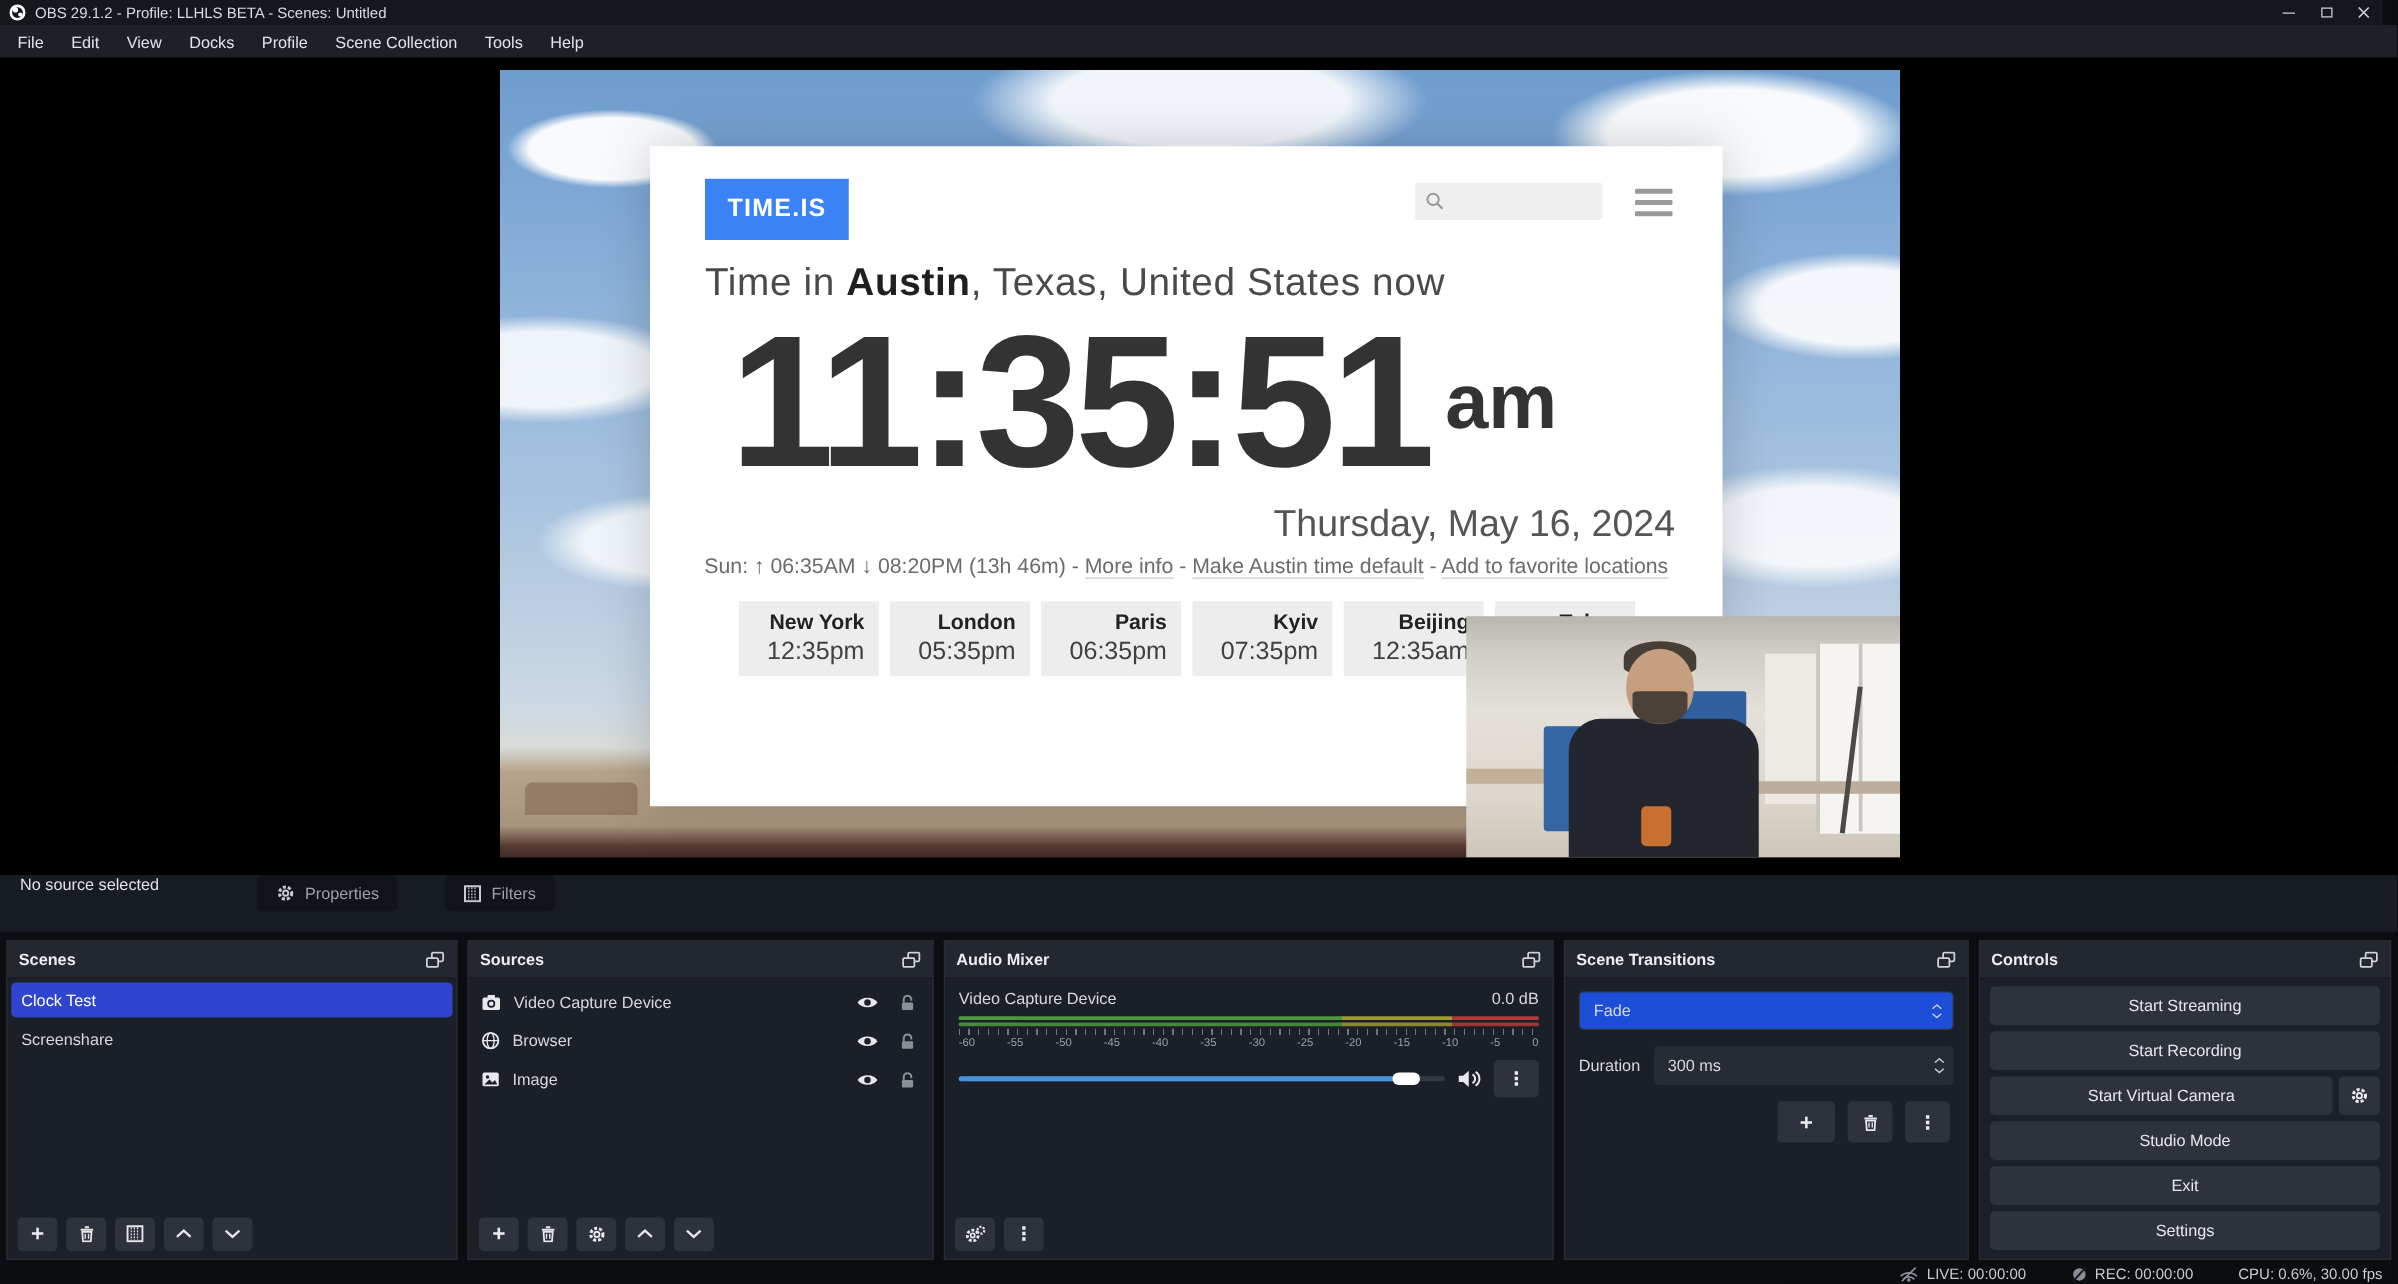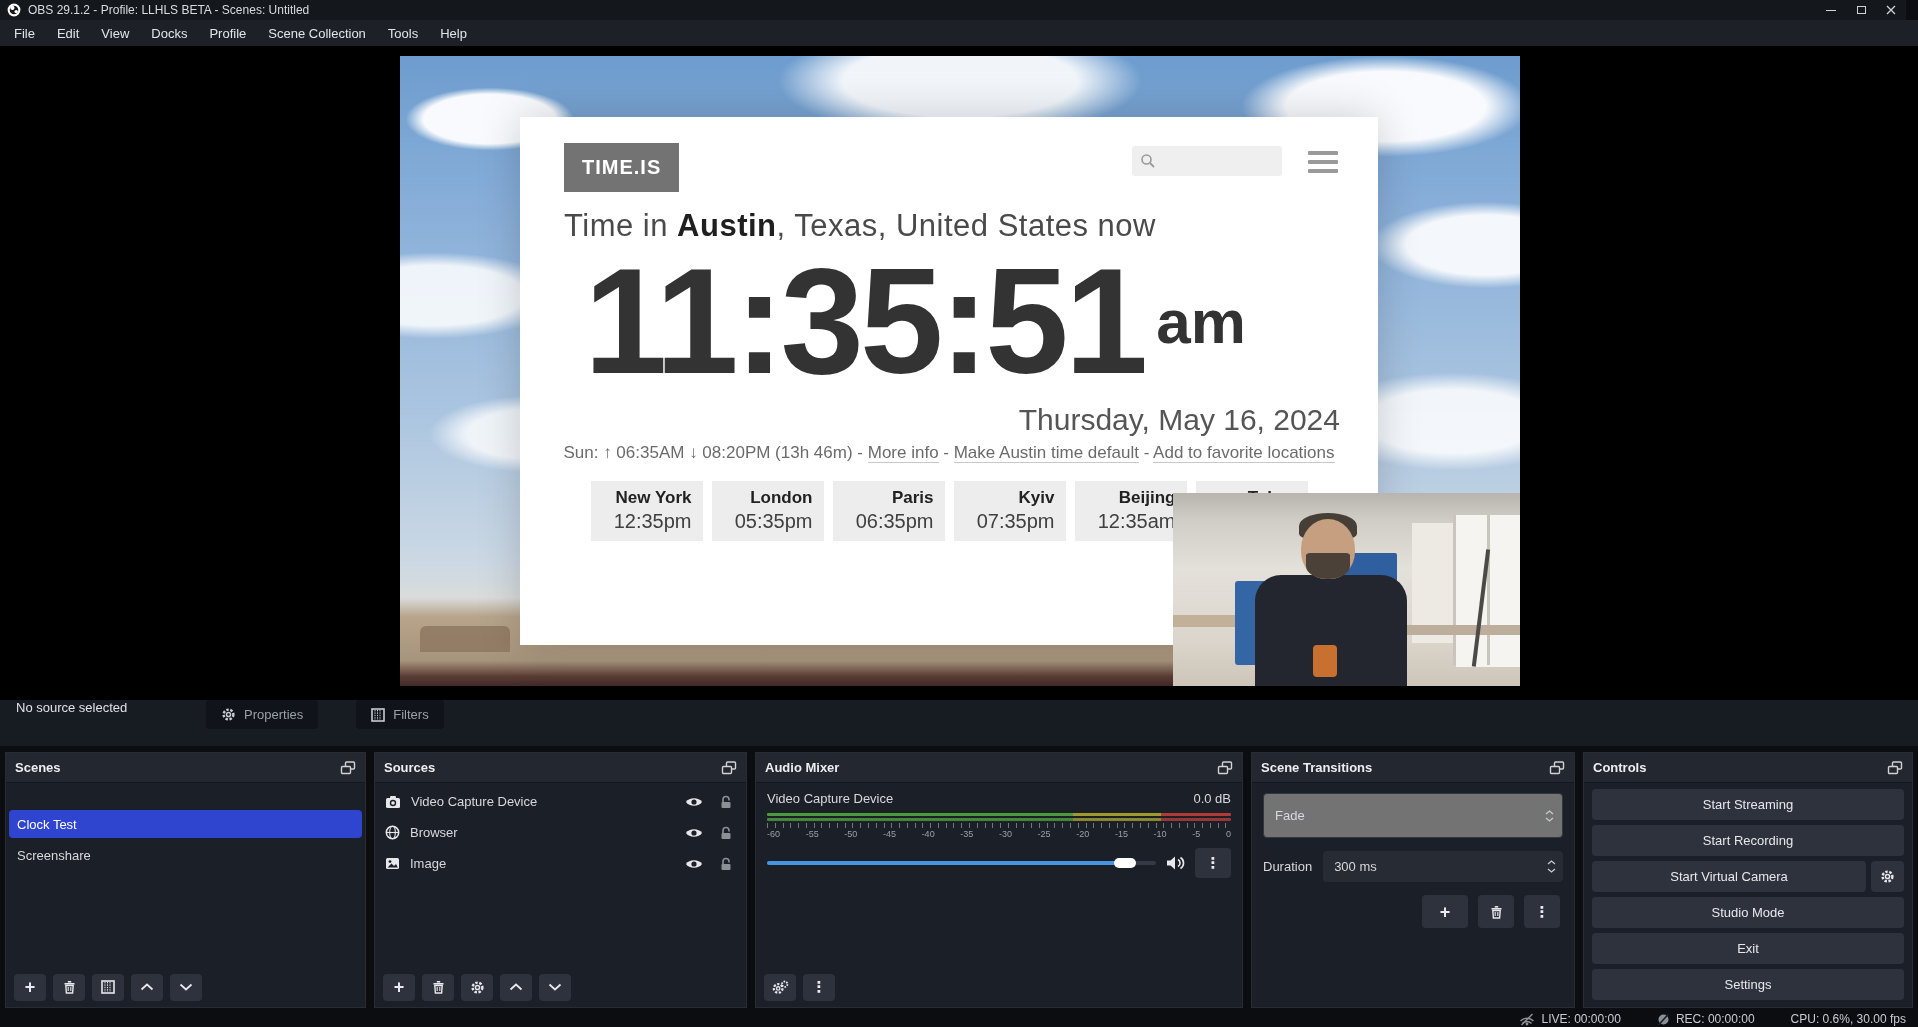--- a/index.html
+++ b/index.html
@@ -37,21 +37,21 @@
       radial-gradient(140px 50px at 80% 75%, rgba(255,255,255,.7) 0 40%, transparent 70%),
       radial-gradient(260px 80px at 50% 4%, rgba(255,255,255,.9) 0 45%, transparent 70%); }
   .mesa { position:absolute; bottom:34px; height:26px; background:#8d755f; border-radius:6px 6px 0 0; opacity:.8; }
   .mesa.m1 { left:20px; width:90px; }
   .mesa.m2 { right:30px; width:120px; }
 
   
   .page { position:absolute; left:120px; top:61px; width:858px; height:528px; background:#fff;
     box-shadow:0 0 40px rgba(0,0,0,.18); color:#333; }
   .page-header { display:flex; align-items:flex-start; padding:26px 40px 0 44px; }
-  .ti-logo { background:#737373; color:#fff; font-weight:bold; font-size:20px; letter-spacing:1px;
+  .ti-logo { background:#3b82f6; color:#fff; font-weight:bold; font-size:20px; letter-spacing:1px;
     padding:13px 18px; }
   .search-box { margin-left:auto; margin-top:3px; width:150px; height:30px; background:#efefef;
     border-radius:3px; display:flex; align-items:center; padding:0 8px; }
   .hamburger { margin-left:26px; margin-top:8px; width:30px; display:flex; flex-direction:column; gap:5px; }
   .hamburger div { height:4px; background:#9a9a9a; border-radius:1px; }
   .ti-heading { margin:16px 0 0 44px; font-size:31px; color:#4a4a4a; letter-spacing:.5px; }
   .ti-heading b { color:#1f1f1f; }
   .time-row { display:flex; align-items:center; margin:10px 0 0 64px; }
   .big-time { font-size:150px; line-height:.9; font-weight:bold; color:#333; letter-spacing:-4px; }
   .ampm { font-size:62px; font-weight:bold; color:#333; margin-left:12px; line-height:1.05; }
@@ -94,21 +94,21 @@
   .docks { position:absolute; top:746px; bottom:16px; left:0; right:0; background:#0b0d11; }
   .panel { position:absolute; top:6px; bottom:3px; background:#1b1f27; border:1px solid #272c35;
     display:flex; flex-direction:column; color:#d6d9dd; }
   .panel-header { height:30px; flex:0 0 30px; background:#23272f; display:flex; align-items:center;
     justify-content:space-between; padding:0 9px; font-size:13px; font-weight:bold; color:#eceef1;
     border-bottom:1px solid #14171c; }
   .panel-body { flex:1; position:relative; }
   .panel-footer { flex:0 0 40px; display:flex; align-items:center; gap:7px; padding:0 8px; }
   .tool-btn { width:32px; height:27px; background:#2d323c; border-radius:4px; display:flex;
     align-items:center; justify-content:center; color:#e6e8ec; }
-  .p-scenes { left:5px;  width:361px;gap:24px; }
+  .p-scenes { left:5px;  width:361px; }
   .p-sources { left:374px; width:373px; }
   .p-mixer { left:755px; width:488px; }
   .p-trans { left:1251px; width:324px; }
   .p-controls { left:1583px; right:5px; }
 
   
   .scene-item { height:28px; display:flex; align-items:center; padding:0 11px; font-size:13px; }
   .scene-item.selected { background:#2f45cf; border-radius:4px; margin:3px; padding:0 8px; color:#fff; }
 
   
@@ -129,21 +129,21 @@
   .slider-row { display:flex; align-items:center; gap:10px; margin-top:9px; }
   .slider { flex:1; position:relative; height:14px; }
   .slider .track { position:absolute; top:5px; left:0; right:0; height:4px; background:#343a44; border-radius:2px; }
   .slider .fill { position:absolute; top:5px; left:0; width:92%; height:4px; background:#4795e2; border-radius:2px; }
   .slider .handle { position:absolute; top:2px; left:calc(92% - 11px); width:22px; height:10px;
     background:#fff; border-radius:5px; }
   .mx-dots { width:36px; height:30px; }
 
   
   .trans-body { padding:10px 11px; }
-  .combo { height:45px; background:#737373; border:1px solid #303642; border-radius:4px;
+  .combo { height:31px; background:#1d4ed8; border:1px solid #303642; border-radius:4px;
     display:flex; align-items:center; font-size:13px;justify-content:flex-end; }
   .combo .val { padding:0 11px; flex:1; }
   .combo .chev { width:26px; align-self:stretch; display:flex; flex-direction:column;
     align-items:center; justify-content:center; gap:2px; color:#c6cad0; }
   .dur-row { display:flex; align-items:center; margin-top:13px; font-size:13px; }
   .spin { flex:1; margin-left:11px; height:31px; background:#262b34; border-radius:4px;
     display:flex; align-items:center; }
   .spin .val { padding:0 11px; flex:1; }
   .spin .arrows { width:24px; display:flex; flex-direction:column; align-items:center; gap:3px; color:#c6cad0; }
   .trans-btns { display:flex; justify-content:flex-end; gap:10px; margin-top:13px; padding-right:3px; }

